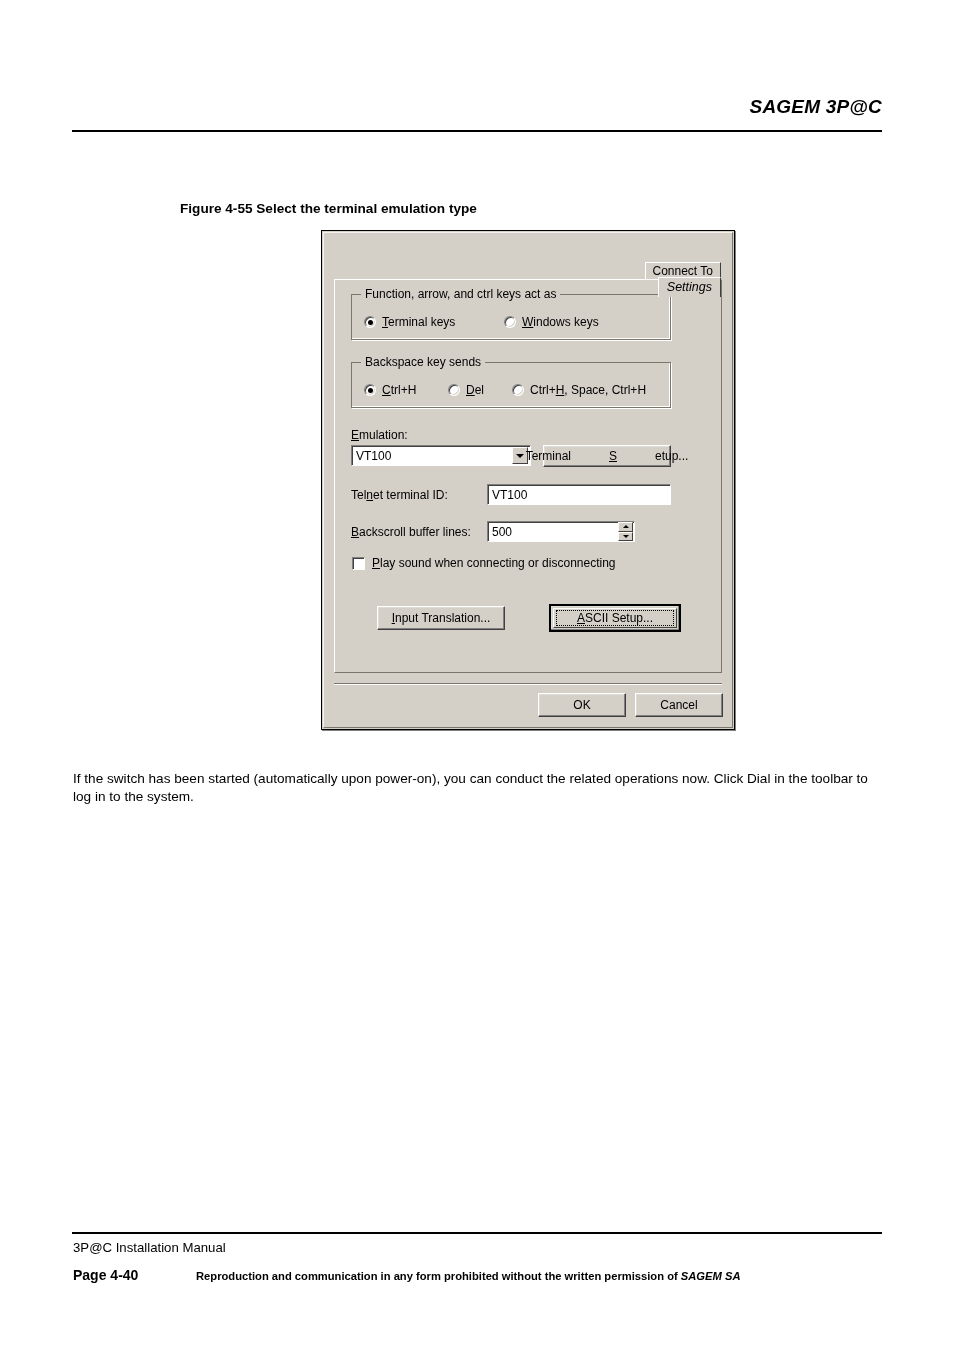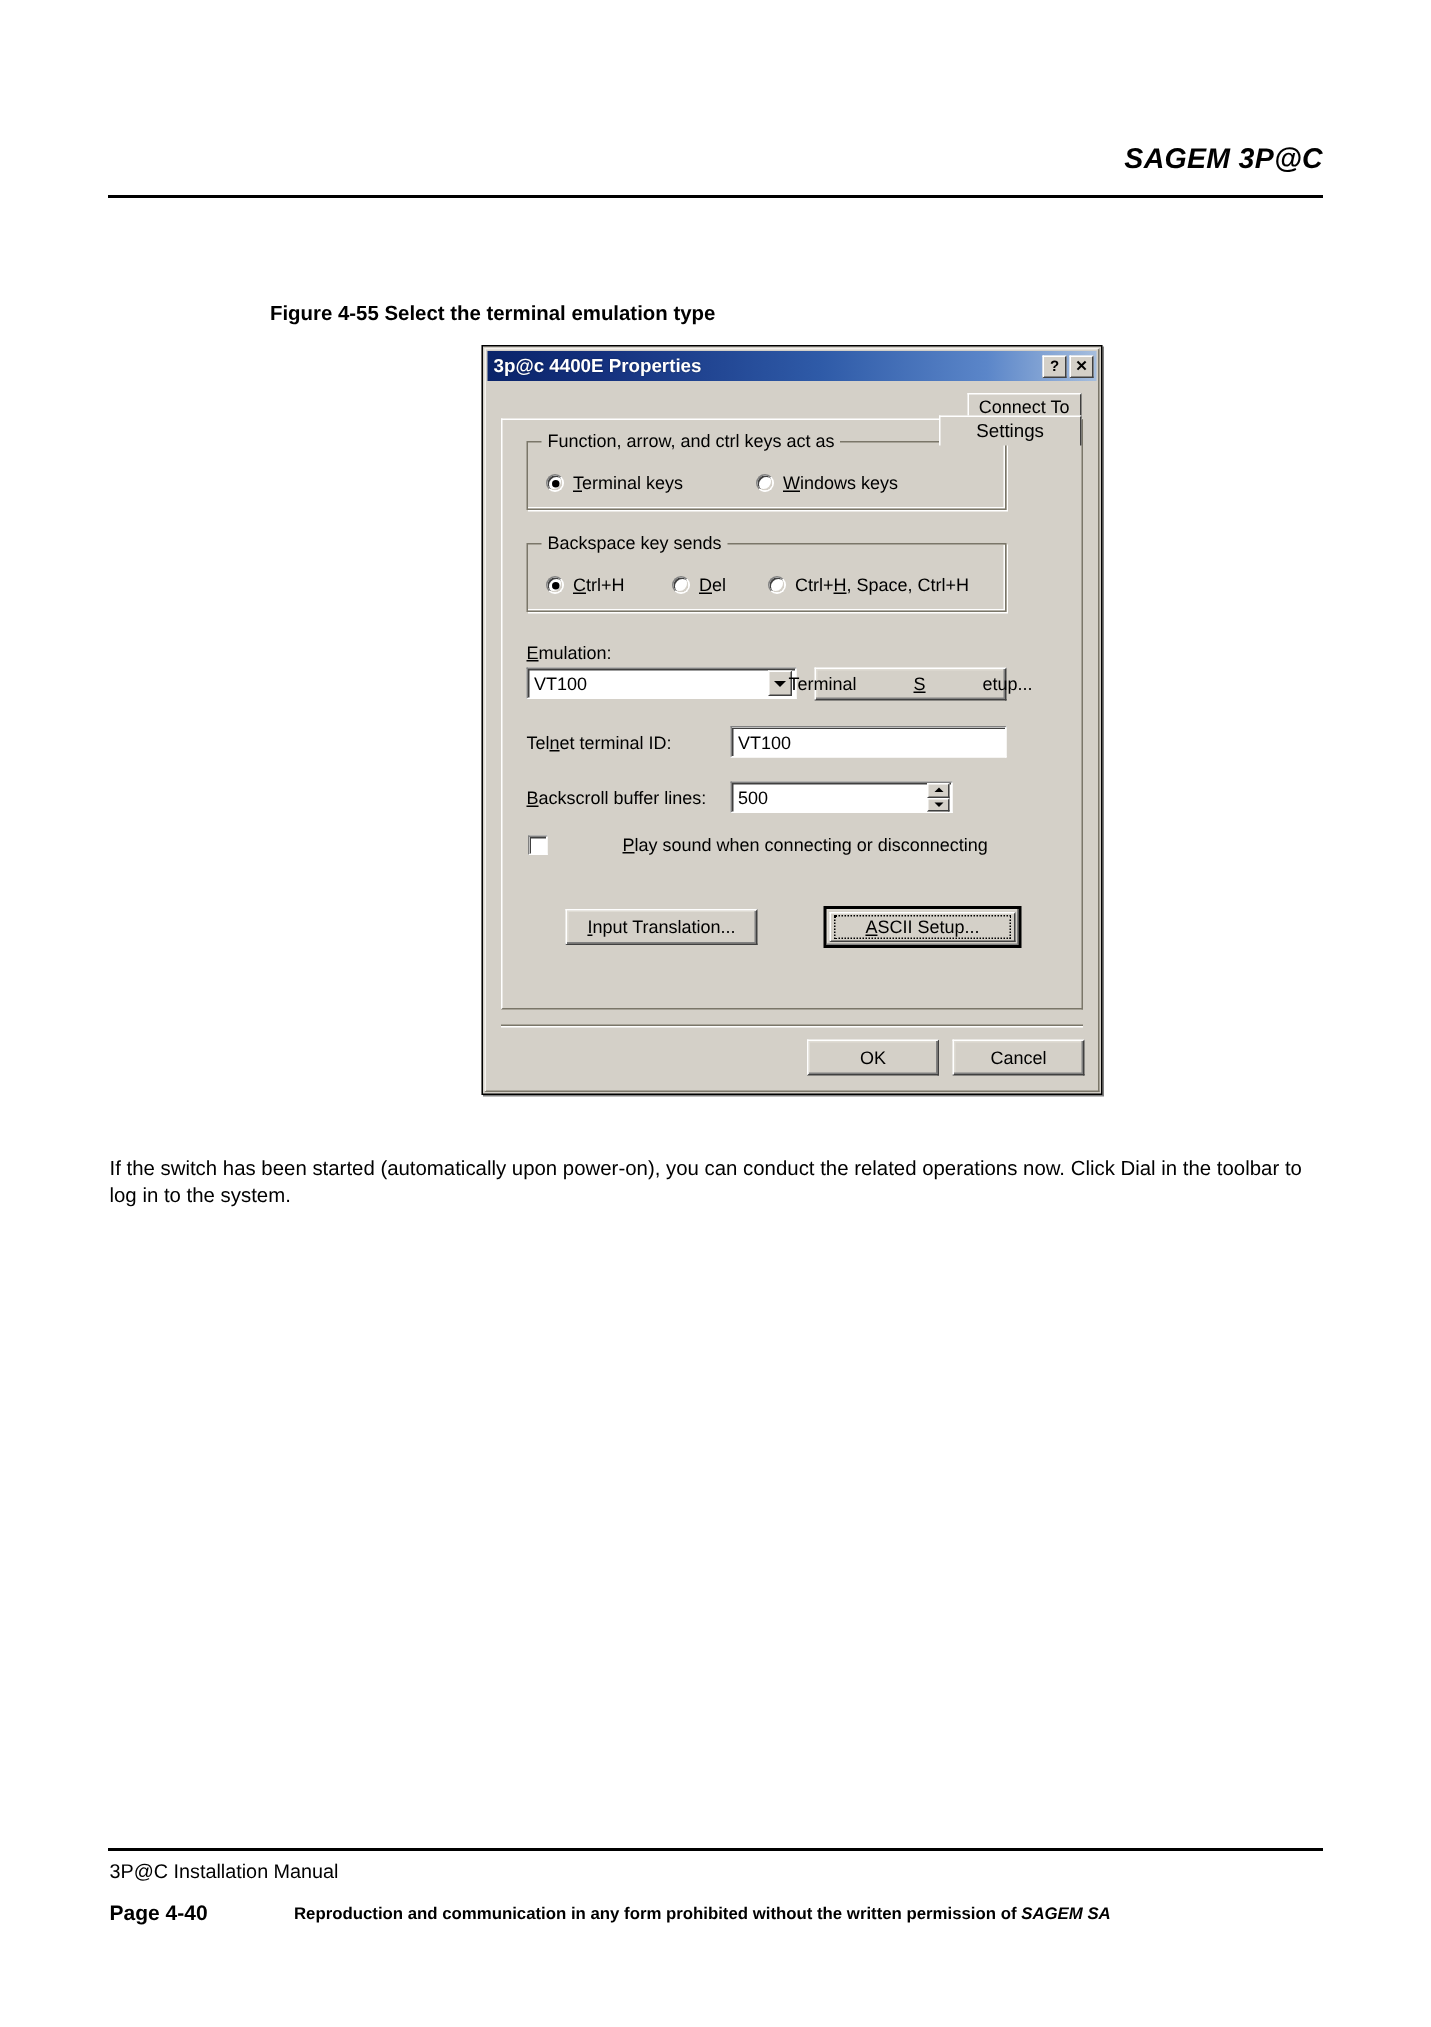--- a/index.html
+++ b/index.html
@@ -92,22 +92,23 @@
   }
   .tab {
     height:18px; padding:0 7px; line-height:17px; font-size:12px;
     background:#d4d0c8;
     border-top:1px solid #fff; border-left:1px solid #fff;
     border-right:1px solid #3f3f3f;
     margin-right:1px; position:relative; top:1px;
   }
   .tab.active {
     height:21px; line-height:19px; top:-2px; font-size:12.5px;
-    padding:0 24px; background:#d4d0c8; z-index:3;
+    padding:0 8px; background:#d4d0c8; z-index:3;
     border-bottom:none;
+    font-style:italic;
   }
 
   .tabpanel {
     position:absolute; left:12px; top:48px; right:12px; bottom:56px;
     background:#d4d0c8;
     border-top:1px solid #ffffff; border-left:1px solid #ffffff;
     border-right:1px solid #7a7669; border-bottom:1px solid #7a7669;
   }
 
   .groupbox {
@@ -173,21 +174,21 @@
   }
   .spin div {
     flex:1; background:#d4d0c8;
     border-top:1px solid #ffffff; border-left:1px solid #ffffff;
     border-right:1px solid #404040; border-bottom:1px solid #404040;
     display:flex; align-items:center; justify-content:center;
   }
   .spin .up span { width:0;height:0;border-left:3px solid transparent;border-right:3px solid transparent;border-bottom:3px solid #000; }
   .spin .dn span { width:0;height:0;border-left:3px solid transparent;border-right:3px solid transparent;border-top:3px solid #000; }
 
-  .check-row { position:absolute; display:flex; align-items:center;gap:43px; }
+  .check-row { position:absolute; display:flex; align-items:center; }
   .checkbox {
     width:13px; height:13px; background:#fff;
     border-top:1px solid #808080; border-left:1px solid #808080;
     border-right:1px solid #ffffff; border-bottom:1px solid #ffffff;
     box-shadow: inset 1px 1px 0 #404040;
     flex:0 0 auto;
   }
   .check-label { margin-left:7px; font-size:12px; white-space:nowrap; }
 
   .btn {
@@ -225,27 +226,20 @@
 
   <div class="hdr-title">SAGEM 3P@C</div>
   <div class="hdr-rule"></div>
 
 
   <div class="fig-caption">Figure 4-55 Select the terminal emulation type</div>
 
   <div class="dialog">
     <div class="dialog-inner"></div>
 
-    <div class="titlebar">
-      <div class="titlebar-text">3p@c 4400E Properties</div>
-      <div class="tb-btns">
-        <div class="tb-btn">?</div>
-        <div class="tb-btn">✕</div>
-      </div>
-    </div>
 
     <div class="tabstrip">
       <div class="tab">Connect To</div>
       <div class="tab active">Settings</div>
     </div>
 
     <div class="tabpanel">
 
       <div class="groupbox" style="left:16px; top:14px; width:320px; height:46px;">
         <div class="gb-title">Function, arrow, and ctrl keys act as</div>

